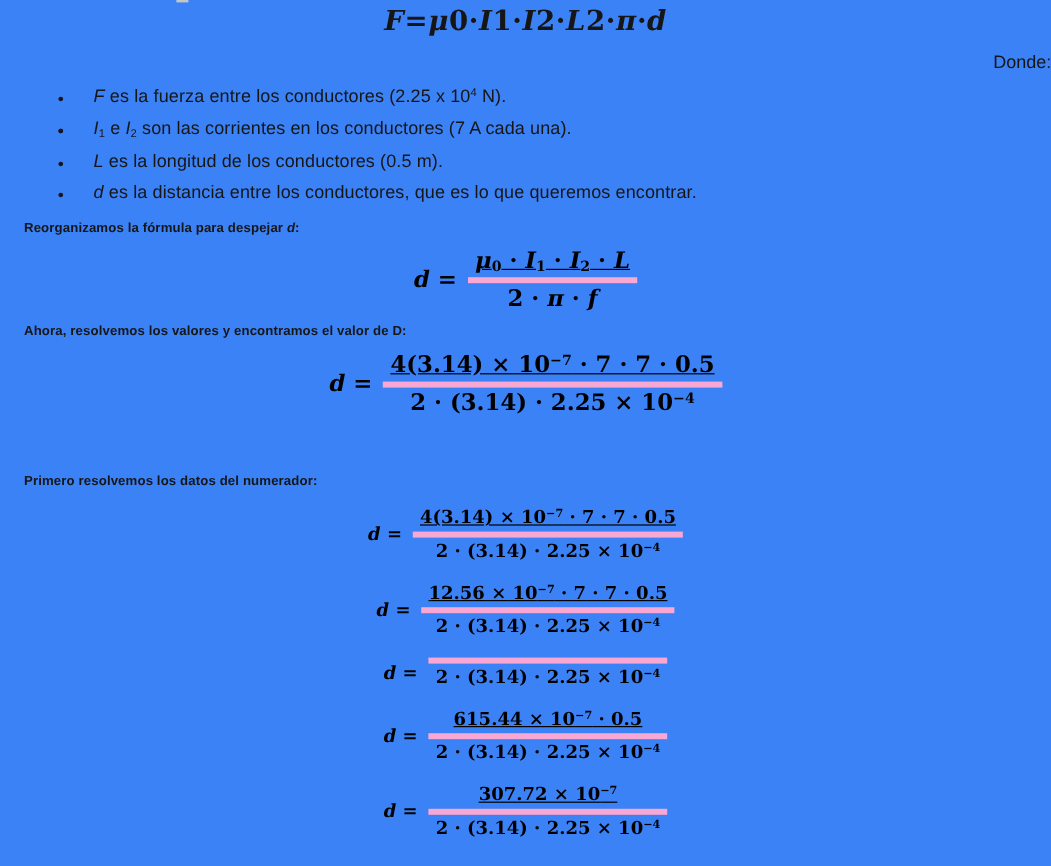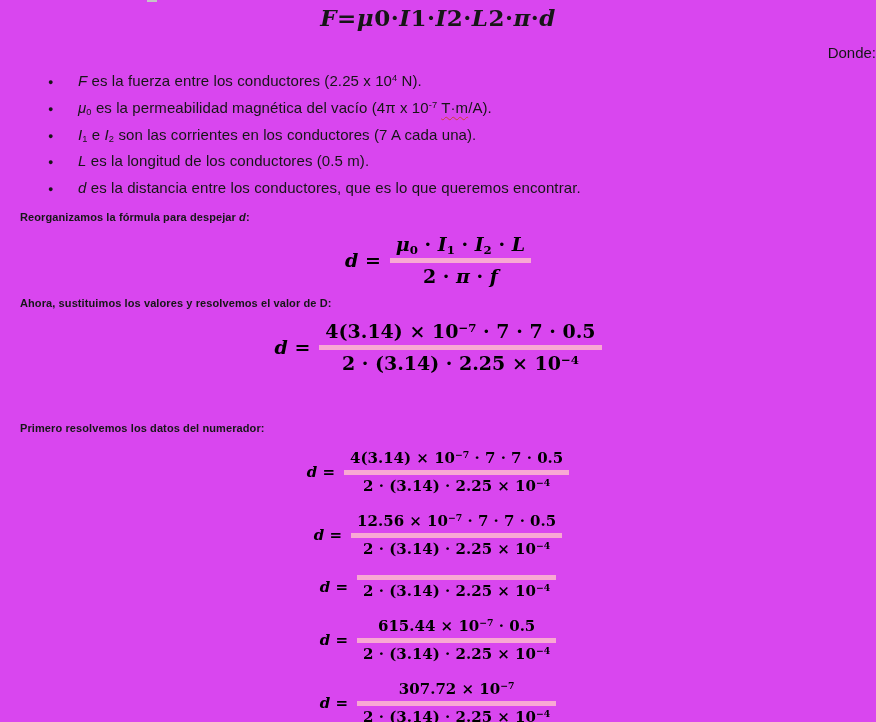--- a/index.html
+++ b/index.html
@@ -1,19 +1,19 @@
 <!DOCTYPE html>
 <html><head>
 <meta charset="utf-8">
 <style>
   html,body { margin:0; padding:0; background:#ffffff; }
   .page {
     position:relative;
     width:876px; height:722px;
-    background:#d946ef;
+    background:#3b82f6;
     color:#161616;
     font-family:"Liberation Sans", sans-serif;
     overflow:hidden;
   }
   .artifact {
     position:absolute; left:147px; top:0;
     width:10px; height:2px; background:#c6c6c6;
   }
   
   .title-formula {
@@ -57,21 +57,21 @@
     font-family:"DejaVu Serif", serif;
     font-weight:bold;
     color:#000;
   }
   .f-md { font-size:19px; margin-top:5px; }
   .f-row2 { margin-top:6px; }
   .f-sm { font-size:15px; margin-top:17px; }
   .f-first { margin-top:10px; }
   .mlhs { margin-right:9px; }
   .frac { display:inline-block; text-align:center; vertical-align:middle; }
-  .frac .num { display:block; padding:0 6px 3px 6px; }
+  .frac .num { display:block; padding:0 6px 3px 6px;text-decoration:underline; }
   .frac .den { display:block; padding:2px 6px 0 6px; border-top:5px solid #f9a8d4; }
   sup { font-size:62%; line-height:0; position:relative; top:-0.55em; vertical-align:baseline; }
   sub { font-size:62%; line-height:0; position:relative; top:0.28em;  vertical-align:baseline; }
   .wavy {
     text-decoration-line:underline;
     text-decoration-style:wavy;
     text-decoration-color:#cd4433;
     text-decoration-thickness:1px;
     text-underline-offset:3px;
   }
@@ -83,37 +83,37 @@
 <div class="page">
 
   <div class="artifact"></div>
 
   <div class="title-formula"><i>F</i>=<i>μ</i>0·<i>I</i>1·<i>I</i>2·<i>L</i>2·<i>π</i>·<i>d</i></div>
 
   <div class="donde">Donde:</div>
 
   <ul class="bullets">
     <li><span class="b-dot" style="font-size: 9px; top: 1px;">●</span><span><i>F</i> es la fuerza entre los conductores (2.25 x 10<sup>4</sup> N).</span></li>
-    <li><span class="b-dot" style="font-size: 9px; top: 1px;">●</span><span><i>μ</i><sub>0</sub> es la permeabilidad magnética del vacío (4π x 10<sup>-7</sup> <span class="wavy">T·m</span>/A).</span></li>
+    <li><span class="b-dot" style="font-size: 9px; top: 1px;">●</span></li>
     <li><span class="b-dot" style="font-size: 9px; top: 1px;">●</span><span><i>I</i><sub>1</sub> e <i>I</i><sub>2</sub> son las corrientes en los conductores (7 A cada una).</span></li>
     <li><span class="b-dot" style="font-size: 9px; top: 1px;">●</span><span><i>L</i> es la longitud de los conductores (0.5 m).</span></li>
     <li><span class="b-dot" style="font-size: 9px; top: 1px;">●</span><span><i>d</i> es la distancia entre los conductores, que es lo que queremos encontrar.</span></li>
   </ul>
 
   <p class="h h-reorg">Reorganizamos la fórmula para despejar <i>d</i>:</p>
 
   <div class="math-row f-md">
     <span class="mlhs"><i>d</i> =</span>
     <span class="frac">
       <span class="num"><i>μ</i><sub>0</sub> · <i>I</i><sub>1</sub> · <i>I</i><sub>2</sub> · <i>L</i></span>
       <span class="den">2 · <i>π</i> · <i>f</i></span>
     </span>
   </div>
 
-  <p class="h h-ahora">Ahora, sustituimos los valores y resolvemos el valor de D:</p>
+  <p class="h h-ahora">Ahora, resolvemos los valores y encontramos el valor de D:</p>
 
   <div class="math-row f-md f-row2">
     <span class="mlhs"><i>d</i> =</span>
     <span class="frac">
       <span class="num">4(3.14) × 10<sup>−7</sup> · 7 · 7 · 0.5</span>
       <span class="den">2 · (3.14) · 2.25 × 10<sup>−4</sup></span>
     </span>
   </div>
 
   <p class="h h-primero">Primero resolvemos los datos del numerador:</p>

